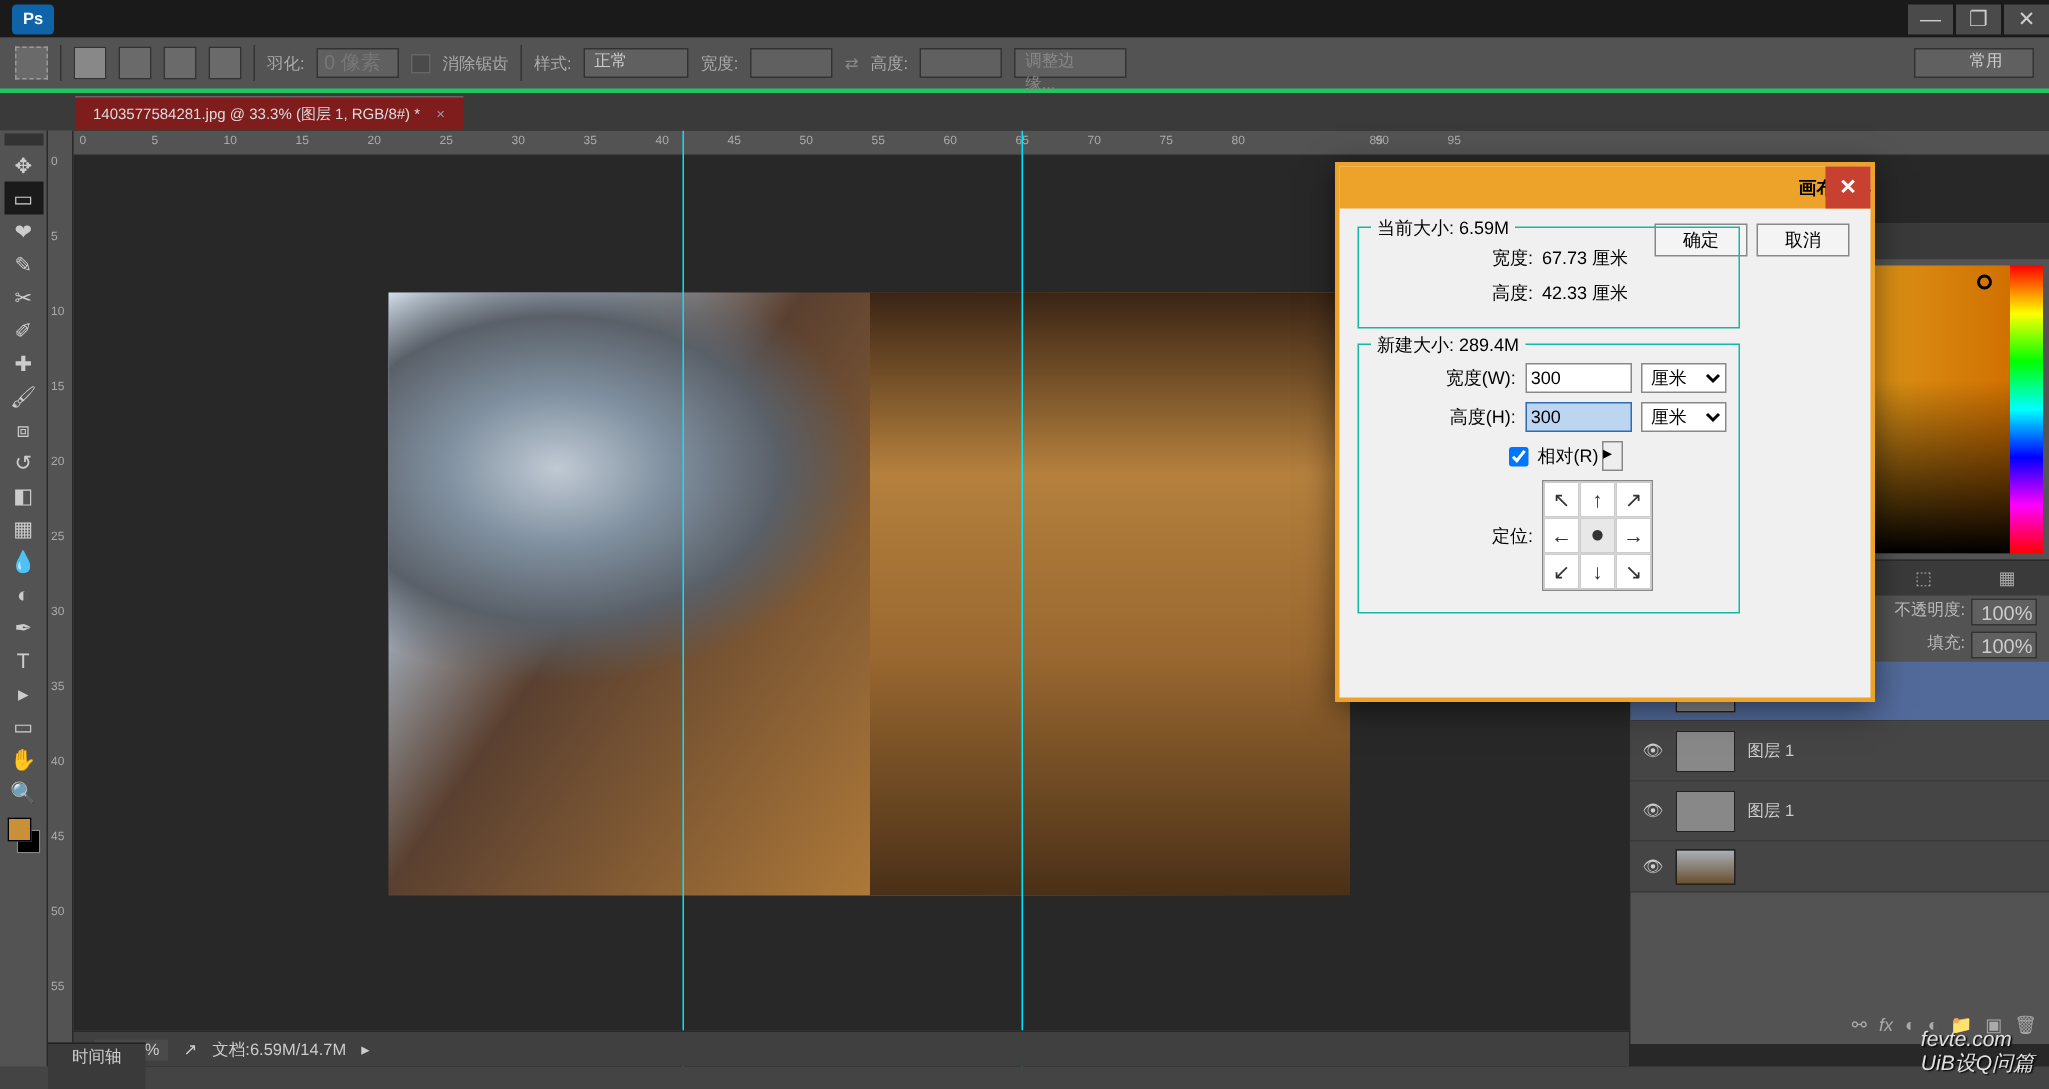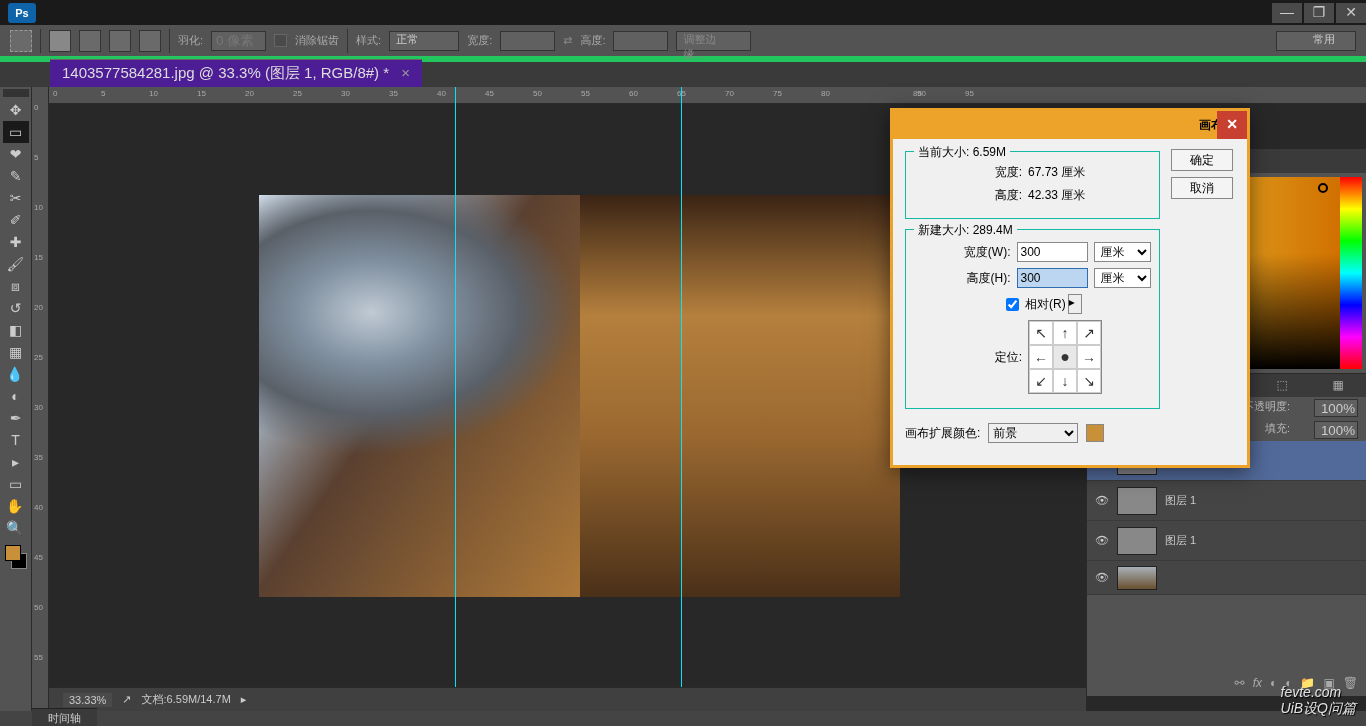--- a/index.html
+++ b/index.html
@@ -5,32 +5,32 @@
 * { margin:0; padding:0; box-sizing:border-box; font-family:"Microsoft YaHei",Arial,sans-serif; }
 body { width:1366px; height:726px; background:#444444; overflow:hidden; font-size:12px; color:#ccc; position:relative; }
 
 .title-bar { height:25px; background:#1a1a1a; display:flex; align-items:center; }
 .ps-logo { width:28px; height:20px; background:#0f64a9; color:#fff; text-align:center; line-height:20px; font-weight:bold; border-radius:3px; margin:0 8px; font-size:11px; }
 .menu-items { display:flex; gap:14px; }
 .menu-items span { cursor:pointer; }
 .win-controls { margin-left:auto; display:flex; }
 .win-btn { width:30px; height:20px; background:#4a4a4a; margin-left:2px; text-align:center; line-height:18px; cursor:pointer; color:#ccc; font-size:14px; }
 
-.options-bar { height:37px; background:#535353; border-bottom:6px solid #22c55e; display:flex; align-items:center; padding:0 10px; gap:8px; font-size:11px; }
+.options-bar { height:37px; background:#535353; border-bottom:3px solid #22c55e; display:flex; align-items:center; padding:0 10px; gap:8px; font-size:11px; }
 .opt-icon { width:22px; height:22px; background:#6a6a6a; border:1px solid #333; display:inline-block; }
 .opt-sep { width:1px; height:24px; background:#333; }
 .opt-label { color:#aaa; }
 .opt-input { width:55px; height:20px; background:#606060; border:1px solid #333; color:#777; padding:0 4px; }
 .opt-check { width:13px; height:13px; border:1px solid #666; background:#4a4a4a; display:inline-block; }
 .opt-select { height:20px; background:#606060; border:1px solid #333; color:#ccc; padding:0 18px 0 6px; position:relative; }
 .opt-link { color:#888; }
 .opt-right { margin-left:auto;padding-left:36px; }
 
 .tab-bar { height:25px; background:#3a3a3a; display:flex; align-items:flex-end; padding-left:50px; }
-.doc-tab { background:#4c1d95; padding:4px 12px; border-top:1px solid #666; font-size:15px; color:#ddd; }
+.doc-tab { background:#7f1d1d; padding:4px 12px; border-top:1px solid #666; font-size:10px; color:#ddd; }
 .doc-tab .x { margin-left:8px; cursor:pointer; color:#999; }
 
 .main-area { position:absolute; top:87px; left:0; right:0; bottom:15px; display:flex; }
 .toolbox { width:32px; background:#535353; border-right:1px solid #2a2a2a; display:flex; flex-direction:column; align-items:center; padding-top:2px; }
 .collapse-grip { width:26px; height:8px; background:#333; margin-bottom:2px; }
 .tool { width:26px; height:22px; display:flex; align-items:center; justify-content:center; color:#ccc; font-size:14px; cursor:pointer; position:relative; }
 .tool.active { background:#1a1a1a; }
 .swatches { width:26px; height:28px; position:relative; margin-top:4px; }
 .fg-sw { position:absolute; width:16px; height:16px; left:2px; top:2px; background:#c89038; border:1px solid #000; }
 .bg-sw { position:absolute; width:16px; height:16px; right:2px; bottom:2px; background:#000; border:1px solid #888; }
@@ -59,21 +59,21 @@
 .panel-body { background:#535353; padding:4px; }
 
 .color-panel { height:200px; display:flex; }
 .color-picker { flex:1; background:linear-gradient(to top,#000 0%,transparent 60%),linear-gradient(to right,#f0d060,#e0a020,#d07000); position:relative; }
 .color-picker .marker { position:absolute; right:12px; top:6px; width:10px; height:10px; border:2px solid #000; border-radius:50%; }
 .color-slider { width:22px; background:linear-gradient(to bottom,#f00,#ff0,#0f0,#0ff,#00f,#f0f,#f00); }
 
 .panel-divider { height:24px; background:#3a3a3a; border-top:1px solid #2a2a2a; display:flex; align-items:center; justify-content:space-around; }
 .pdiv-icon { width:16px; height:16px; color:#aaa; text-align:center; }
 .prop-row { display:flex; justify-content:flex-end; padding:2px 8px; font-size:11px; gap:4px; color:#bbb; }
-.prop-row input { width:44px; height:18px; background:#606060; border:1px solid #333; color:#ccc; text-align:right; padding-right:2px;margin-left:20px; }
+.prop-row input { width:44px; height:18px; background:#606060; border:1px solid #333; color:#ccc; text-align:right; padding-right:2px; }
 
 .layer-list { background:#454545; }
 .layer-row { height:40px; display:flex; align-items:center; padding:0 8px; border-bottom:1px solid #3a3a3a; gap:8px; font-size:11px; cursor:pointer; }
 .layer-row.selected { background:#526a9a; color:#fff; }
 .layer-eye { width:14px; height:14px; }
 .layer-thumb { width:40px; height:28px; background:#888; border:1px solid #222; }
 
 .layer-icons-bottom { position:absolute; bottom:0; right:2px; height:26px; display:flex; align-items:center; gap:8px; padding:0 6px; color:#aaa; font-size:12px; }
 
 .dialog { position:absolute; left:890px; top:108px; width:360px; height:360px; border:3px solid #eda22a; background:#f0f0f0; box-shadow:0 5px 20px rgba(0,0,0,0.5); font-family:"SimSun","Microsoft YaHei"; }
@@ -81,21 +81,21 @@
 .dialog-close { position:absolute; right:0; top:0; width:30px; height:28px; background:#c84030; color:#fff; text-align:center; line-height:26px; cursor:pointer; font-size:14px; }
 .dialog-body { padding:12px; color:#000; font-size:12px; position:relative; }
 .dlg-fieldset { border:1px solid #14b8a6; padding:6px 8px 8px; margin-bottom:10px; position:relative; }
 .dlg-fieldset .legend { position:absolute; top:-8px; left:8px; background:#f0f0f0; padding:0 4px; font-size:12px; }
 .dlg-row { display:flex; align-items:center; justify-content:flex-start; gap:6px; margin:6px 0; padding-left:40px; }
 .dlg-row .lbl { width:68px; text-align:right; }
 .dlg-row .val { }
 .dlg-input { width:71px; height:20px; border:1px solid #888; padding:0 3px; font-size:12px; background:#fff; }
 .dlg-input.sel { background:#bcd5f0; border:1px solid #2f6db0; }
 .dlg-select { width:68px; height:20px; border:1px solid #888; background:#fff; font-size:12px; padding:0 2px; }
-.dlg-btns { position:absolute; right:14px; top:10px; display:flex; flex-direction:column; gap:6px; }
+.dlg-btns { position:absolute; right:14px; top:10px; display:flex; flex-direction:row; gap:6px; }
 .dlg-btn { width:62px; height:22px; background:#f4f4f4; border:1px solid #888; font-size:12px; cursor:pointer; }
 .anchor-grid { display:inline-grid; grid-template-columns:repeat(3,24px); grid-template-rows:repeat(3,24px); border:1px solid #888; background:#fff; }
 .anchor-cell { border:1px solid #ccc; display:flex; align-items:center; justify-content:center; font-size:14px; cursor:pointer; color:#333; }
 .anchor-cell.center { background:#e8e8e8; font-size:16px; }
 .dlg-ext { display:flex; align-items:center; gap:8px; margin-top:14px; }
 .dlg-ext select { width:90px; height:20px; border:1px solid #888; font-size:12px; }
 .ext-swatch { width:18px; height:18px; background:#c89038; border:1px solid #888; }
 .relative-btn { position:absolute; width:14px; height:20px; right:-1px; top:-1px; border:1px solid #888; background:#eee; }
 
 .watermark { position:absolute; right:10px; bottom:8px; color:#e0e0e0; font-size:14px; font-style:italic; text-shadow:1px 1px 1px #000; }
@@ -281,21 +281,21 @@
       <span><i>fx</i></span>
       <span>◐</span>
       <span>◐</span>
       <span>📁</span>
       <span>▣</span>
       <span>🗑</span>
     </div>
   </div>
 </div>
 
-<div style="position:absolute;bottom:0;left:32px;height:18px;background:#3a3a3a;border-top:1px solid #222;padding:0 16px;font-size:11px;line-height:18px;">
+<div style="position:absolute;bottom:0;left:32px;height:31px;background:#3a3a3a;border-top:1px solid #222;padding:0 16px;font-size:11px;line-height:18px;">
   <span>时间轴</span>
 </div>
 
 <div class="dialog">
   <div class="dialog-title">
     <span>画布大小</span>
     <div class="dialog-close">✕</div>
   </div>
   <div class="dialog-body">
     <div class="dlg-btns">
@@ -341,24 +341,19 @@
           <div class="anchor-cell">←</div>
           <div class="anchor-cell center">●</div>
           <div class="anchor-cell">→</div>
           <div class="anchor-cell">↙</div>
           <div class="anchor-cell">↓</div>
           <div class="anchor-cell">↘</div>
         </div>
       </div>
     </div>
 
-    <div class="dlg-ext">
-      <span>画布扩展颜色:</span>
-      <select><option>前景</option></select>
-      <span class="ext-swatch"></span>
-    </div>
   </div>
 </div>
 
 <div class="watermark">
   <span class="b">fevte.com</span><br>
   <span>UiB设Q问篇</span>
 </div>
 
 </body></html>

